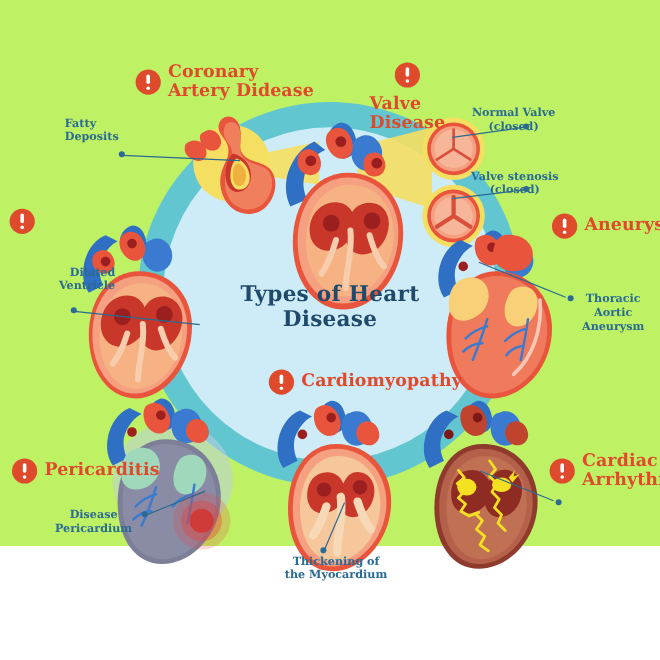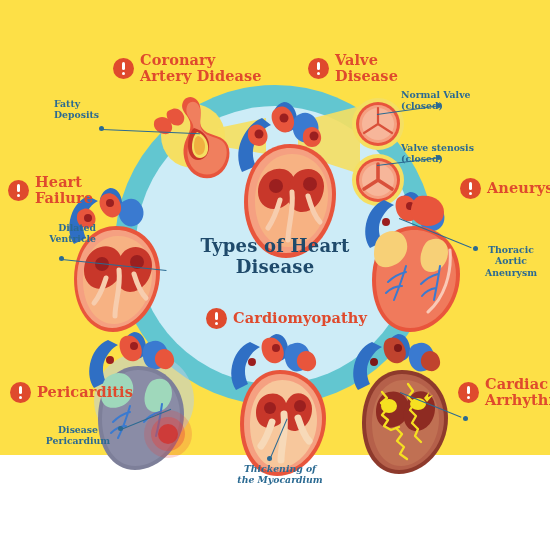--- a/index.html
+++ b/index.html
@@ -1,18 +1,18 @@
 <!DOCTYPE html>
 <html><head>
 <meta charset="utf-8">
 <style>
   html,body{margin:0;padding:0;background:#ffffff;}
   body{width:550px;height:550px;overflow:hidden;
        font-family:"DejaVu Serif", serif;}
-  #stage{position:relative;width:550px;height:550px;background:#fde047;}
+  #stage{position:relative;width:550px;height:550px;background:#bef264;}
 
   
   .ring-outer{position:absolute;left:115px;top:85px;width:320px;height:320px;
       border-radius:50%;background:#62c6d0;}
   .ring-inner{position:absolute;left:136px;top:106px;width:278px;height:278px;
       border-radius:50%;background:#cdecf7;}
 
   
   .center-title{position:absolute;left:175px;top:236px;width:200px;
       text-align:center;color:#1f4a6b;font-weight:bold;font-size:18px;
@@ -27,21 +27,21 @@
   .warn::before{content:"";position:absolute;left:9px;top:4px;width:3px;height:8px;
       background:#fff;border-radius:1.5px;}
   .warn::after{content:"";position:absolute;left:9px;top:14px;width:3px;height:3px;
       background:#fff;border-radius:50%;}
 
   
   .sub{position:absolute;color:#2b6a92;font-weight:bold;font-size:9.3px;
       line-height:1.22;white-space:pre-line;}
   .sub.r{}
   .sub.c{text-align:center;}
-  .sub.l{text-align:left;margin-left:15px;}
+  .sub.l{text-align:center;}
 
   
   .leader{position:absolute;background:#2b6a92;height:1.3px;transform-origin:0 50%;}
   .dot{position:absolute;width:5.4px;height:5.4px;border-radius:50%;background:#2b6a92;}
 
   svg.art{position:absolute;overflow:visible;}
 </style>
 </head>
 <body>
 
@@ -248,51 +248,49 @@
 
   <div class="leader" style="left:287px;top:418px;width:46px;transform:rotate(113deg);"></div>
   <div class="dot" style="left:267px;top:456px;"></div>
 
   <div class="hl" style="left:113px;top:52px;">
     <span class="warn"></span>
     <span class="txt">Coronary
 Artery Didease</span>
   </div>
 
-  <div class="hl" style="left:308px;top:52px;">
+  <div class="hl" style="left:308px;top:52px;flex-direction:column;">
     <span class="warn"></span>
     <span class="txt">Valve
 Disease</span>
   </div>
 
   <div class="hl" style="left:460px;top:178px;">
     <span class="warn"></span>
     <span class="txt">Aneurysm</span>
   </div>
 
   <div class="hl" style="left:458px;top:376px;">
     <span class="warn"></span>
     <span class="txt">Cardiac
 Arrhythmia</span>
   </div>
 
-  <div class="hl" style="left:206px;top:308px;">
+  <div class="hl" style="left:224px;top:308px;">
     <span class="warn"></span>
     <span class="txt">Cardiomyopathy</span>
   </div>
 
   <div class="hl" style="left:10px;top:382px;">
     <span class="warn"></span>
     <span class="txt">Pericarditis</span>
   </div>
 
   <div class="hl" style="left:8px;top:174px;">
     <span class="warn"></span>
-    <span class="txt">Heart
-Failure</span>
   </div>
 
   <div class="sub r" style="left:110px;top:98px;width:56px;transform:translateX(-56px);">Fatty
 Deposits</div>
 
   <div class="sub l" style="left:386px;top:89px;width:84px;">Normal Valve
 (closed)</div>
 
   <div class="sub l" style="left:386px;top:142px;width:86px;">Valve stenosis
 (closed)</div>
@@ -300,19 +298,19 @@
   <div class="sub c" style="left:20px;top:222px;width:76px;text-align:right;">Dilated
 Ventricle</div>
 
   <div class="sub c" style="left:475px;top:244px;width:72px;text-align:center;">Thoracic Aortic
 Aneurysm</div>
 
   <div class="sub c" style="left:37px;top:424px;width:82px;">Disease
 Pericardium</div>
 
 
-  <div class="sub c" style="left:228px;top:463px;width:104px;font-style:italic;">Thickening of
+  <div class="sub c" style="left:228px;top:463px;width:104px;">Thickening of
 the Myocardium</div>
 
   <div class="center-title">Types of Heart
 Disease</div>
 
 </div>
 
 </body></html>

